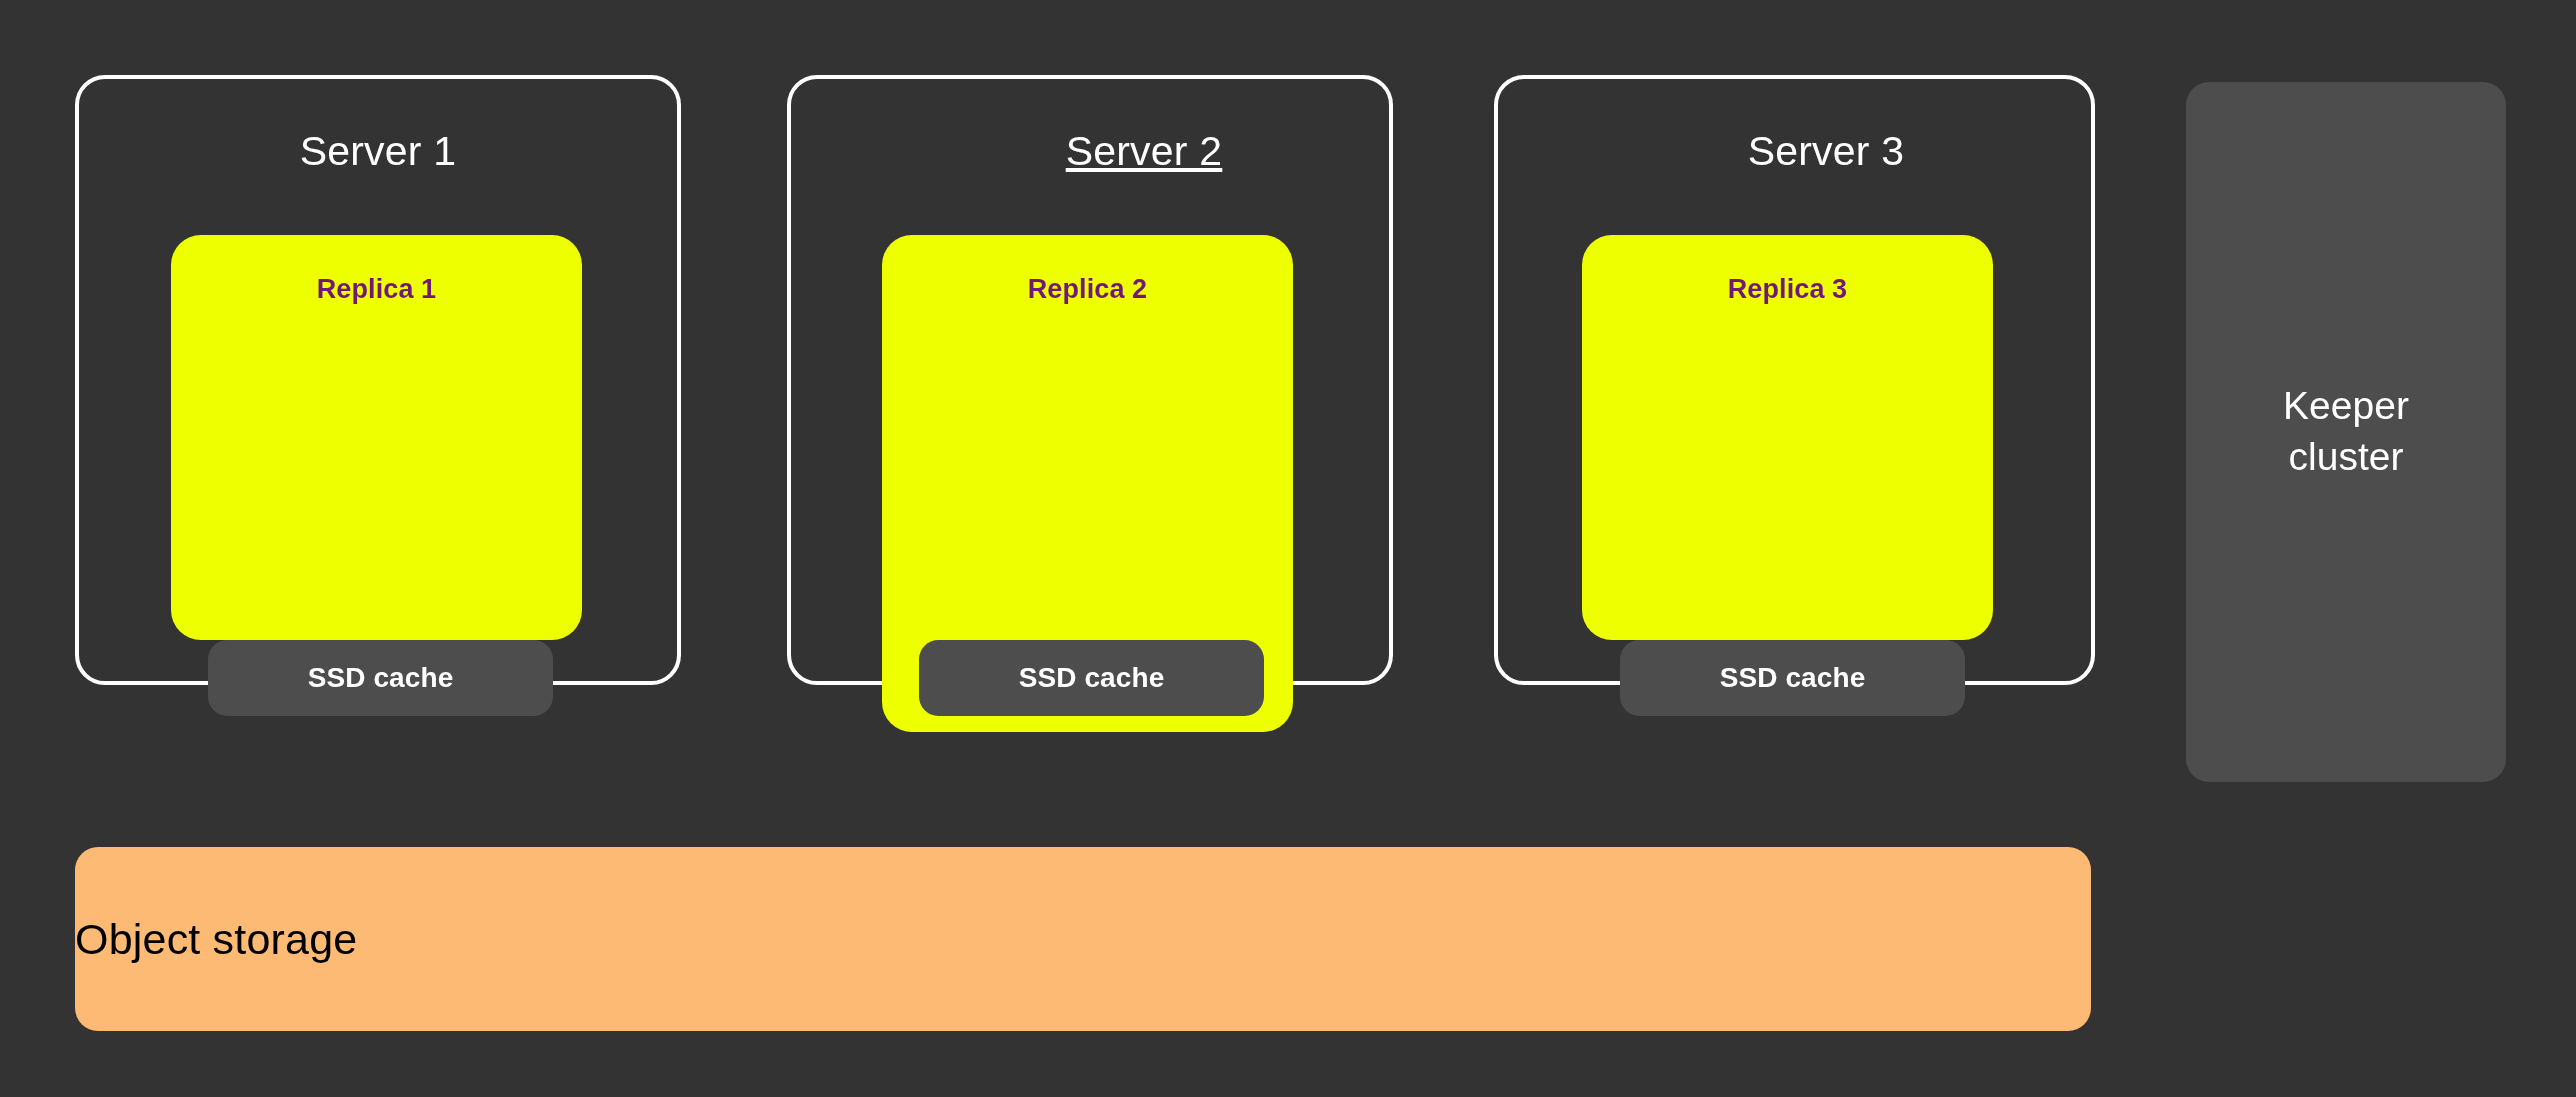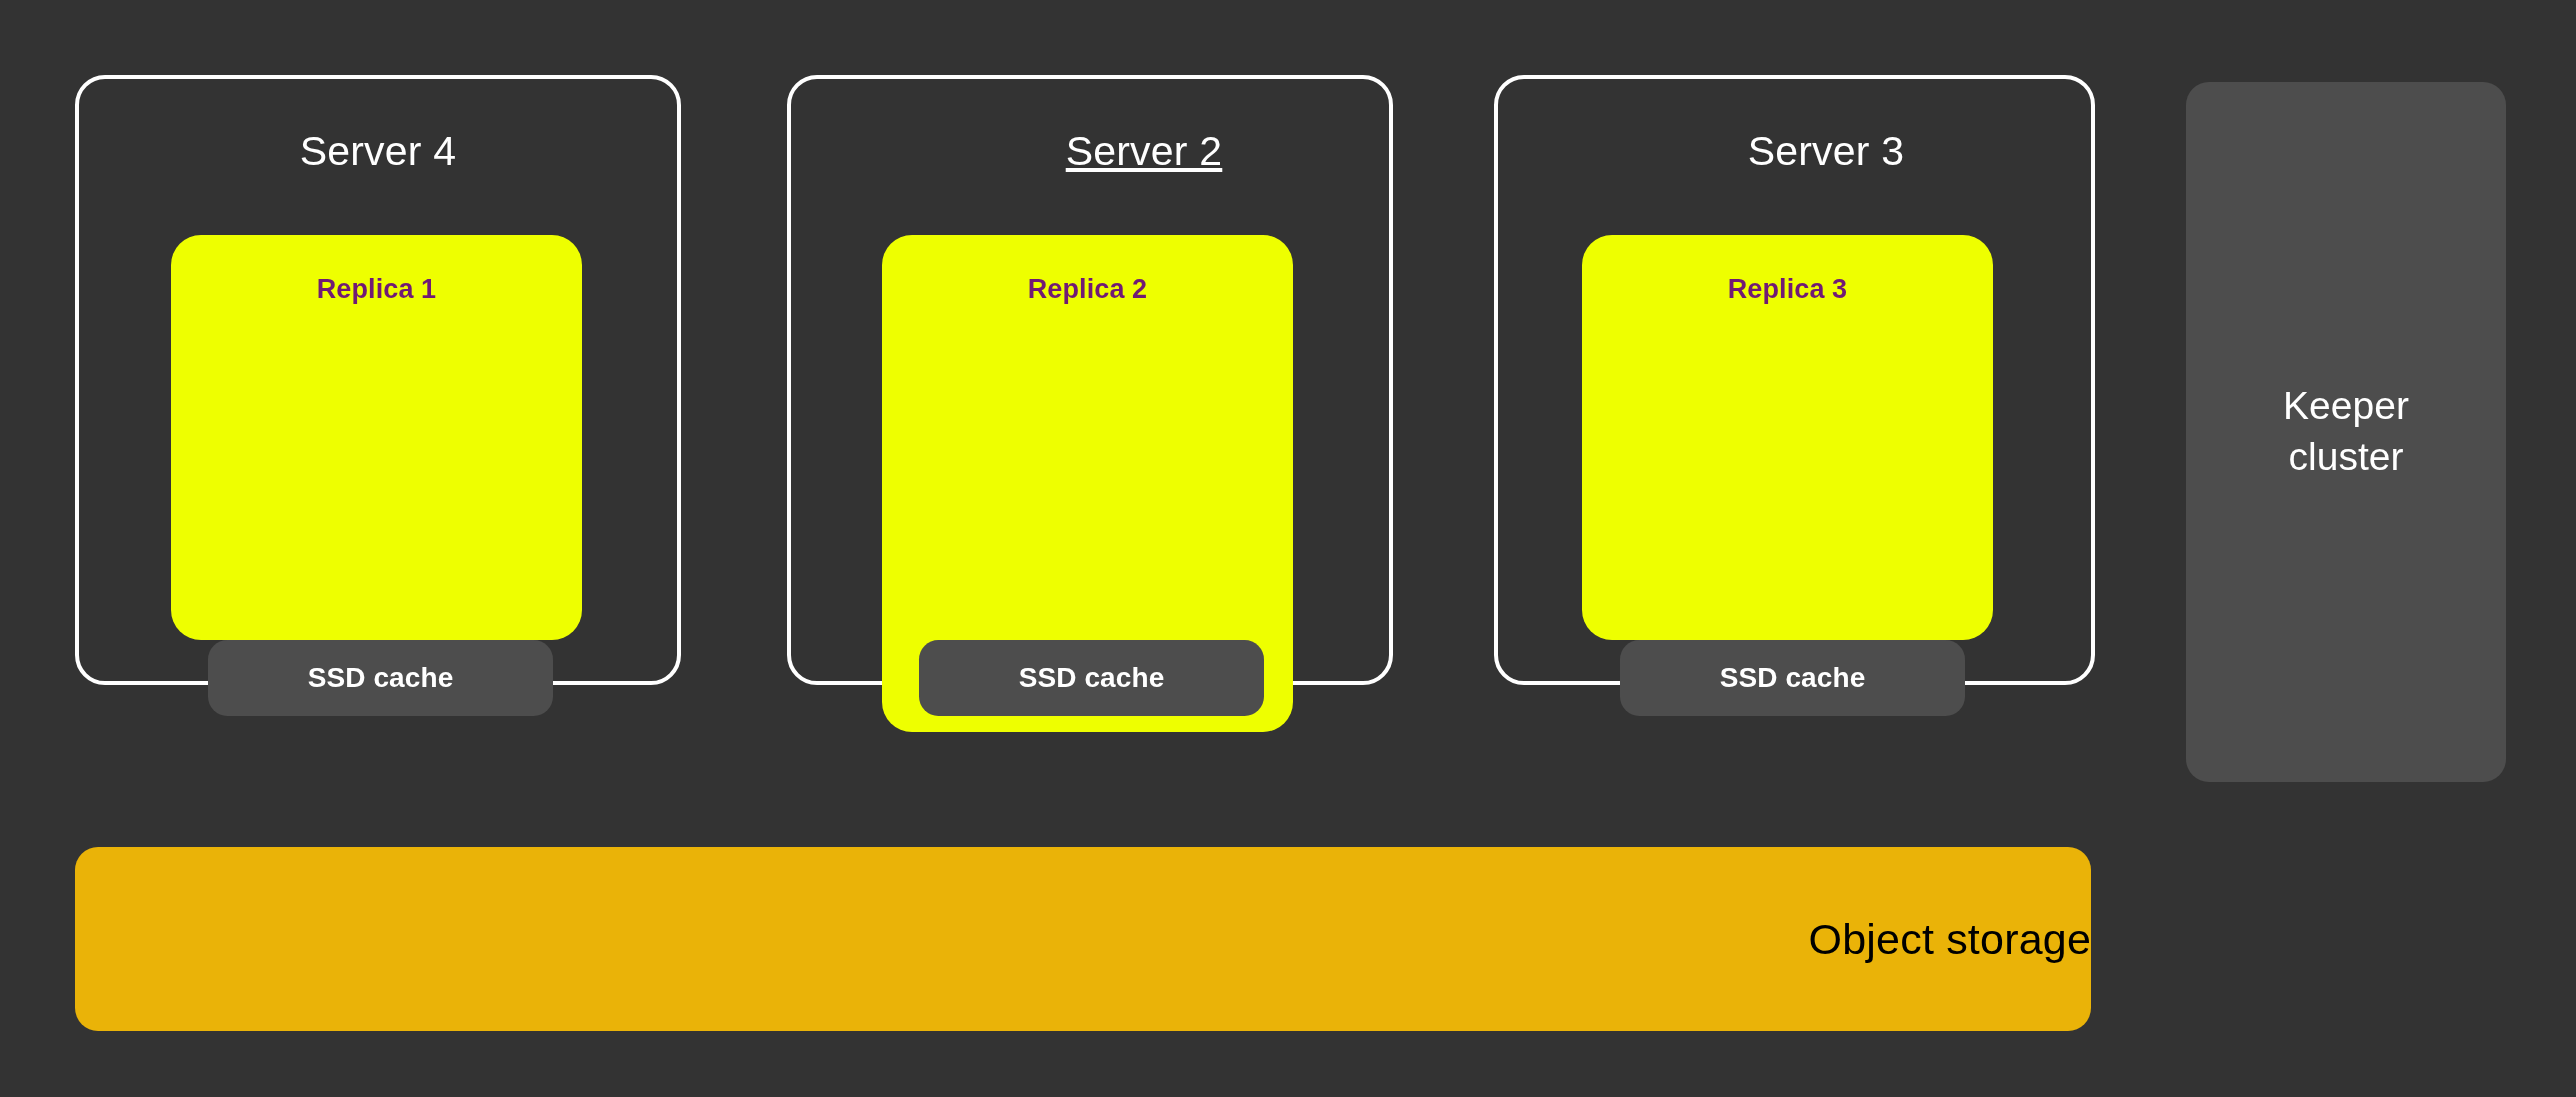--- a/index.html
+++ b/index.html
@@ -77,25 +77,25 @@
     font-size: 28px;
     font-weight: 700;
     letter-spacing: 0.1px;
     line-height: 1;
     white-space: nowrap;
   }
 
   
   #object-storage {
     position: absolute;
-    background: #eab308;
+    background: #fdba74;
     border-radius: 23px;
     display: flex;
     align-items: center;
-    justify-content: flex-end;
+    justify-content: flex-start;
     z-index: 2;
   }
   #object-storage .os-label {
     color: #000000;
     font-size: 43px;
     font-weight: 400;
     letter-spacing: 0.2px;
     line-height: 1;
     white-space: nowrap;
   }
@@ -118,21 +118,21 @@
     text-align: center;
     white-space: pre-line;
   }
 </style>
 </head>
 <body>
 
 <div id="canvas">
 
   <div class="server-card" style="left:75px; top:75px; width:606px; height:610px;"></div>
-  <div class="server-title" style="left:75px; width:606px; top:131px;">Server 4</div>
+  <div class="server-title" style="left:75px; width:606px; top:131px;">Server 1</div>
   <div class="replica-box" style="left:171px; top:235px; width:411px; height:405px;">
     <div class="replica-label">Replica 1</div>
   </div>
   <div class="ssd-chip" style="left:208px; top:640px; width:345px; height:76px;">
     <span class="ssd-label">SSD cache</span>
   </div>
 
   <div class="server-card" style="left:787px; top:75px; width:606px; height:610px;"></div>
   <div class="server-title" style="left:787px; width:714px; top:131px;text-decoration:underline;">Server 2</div>
   <div class="replica-box" style="left:882px; top:235px; width:411px; height:497px;">

